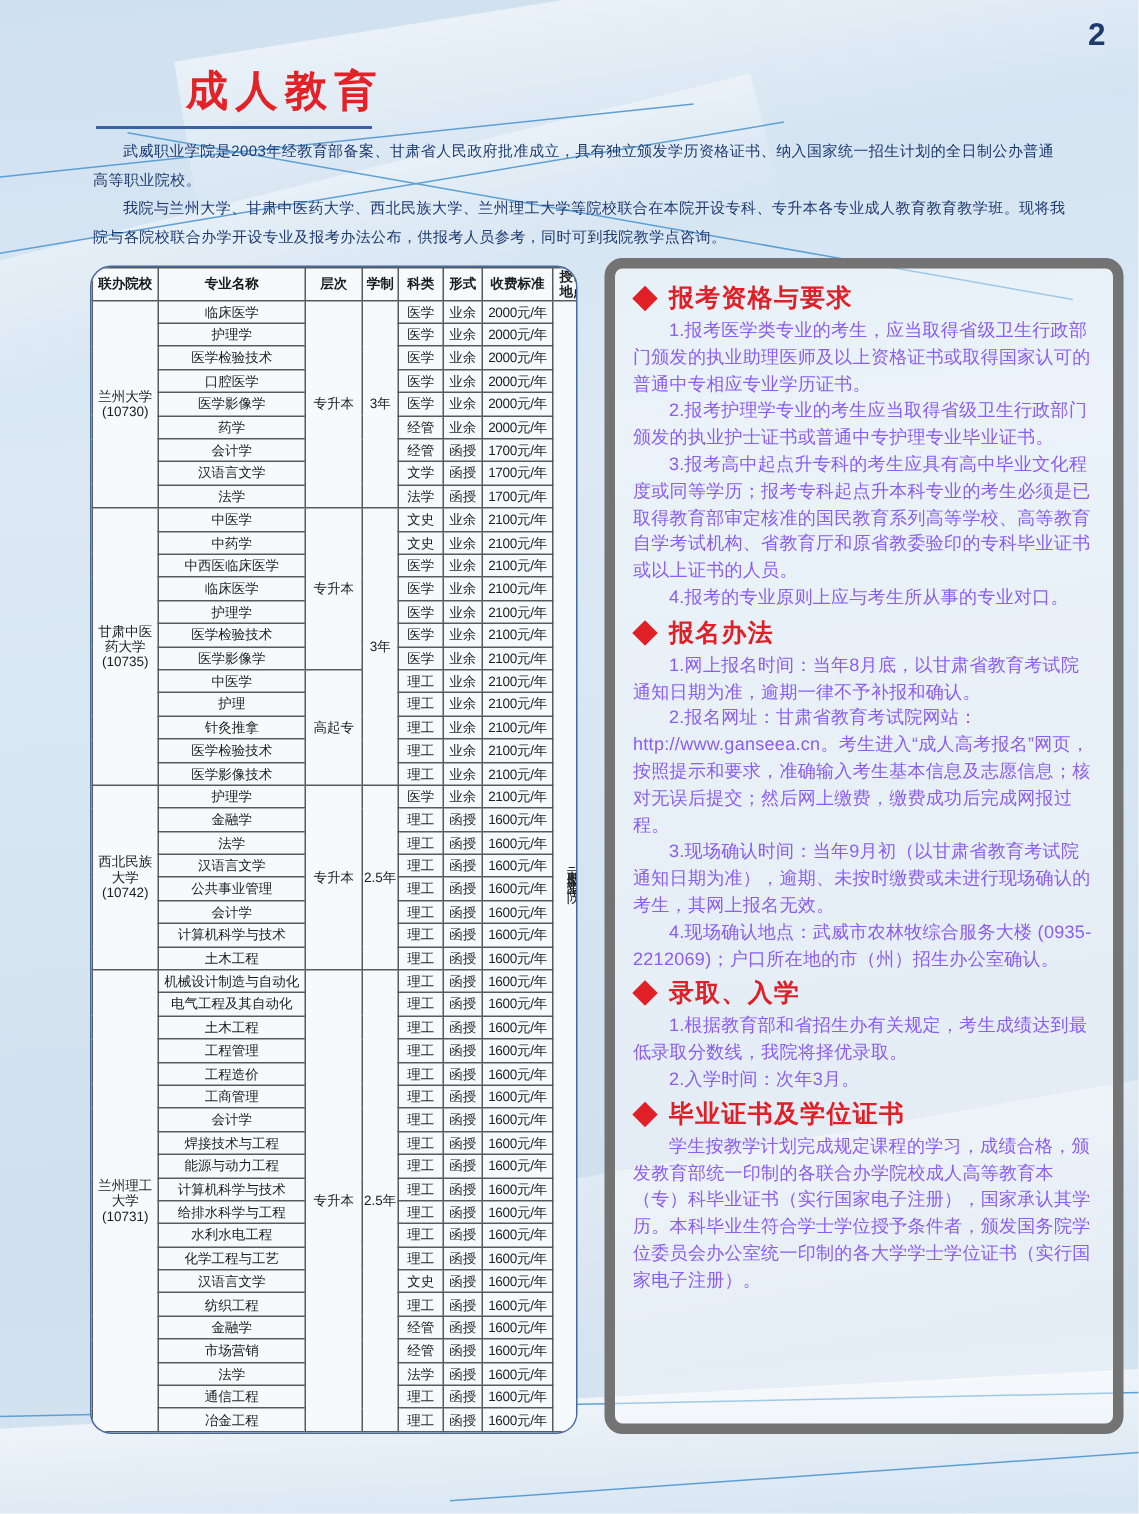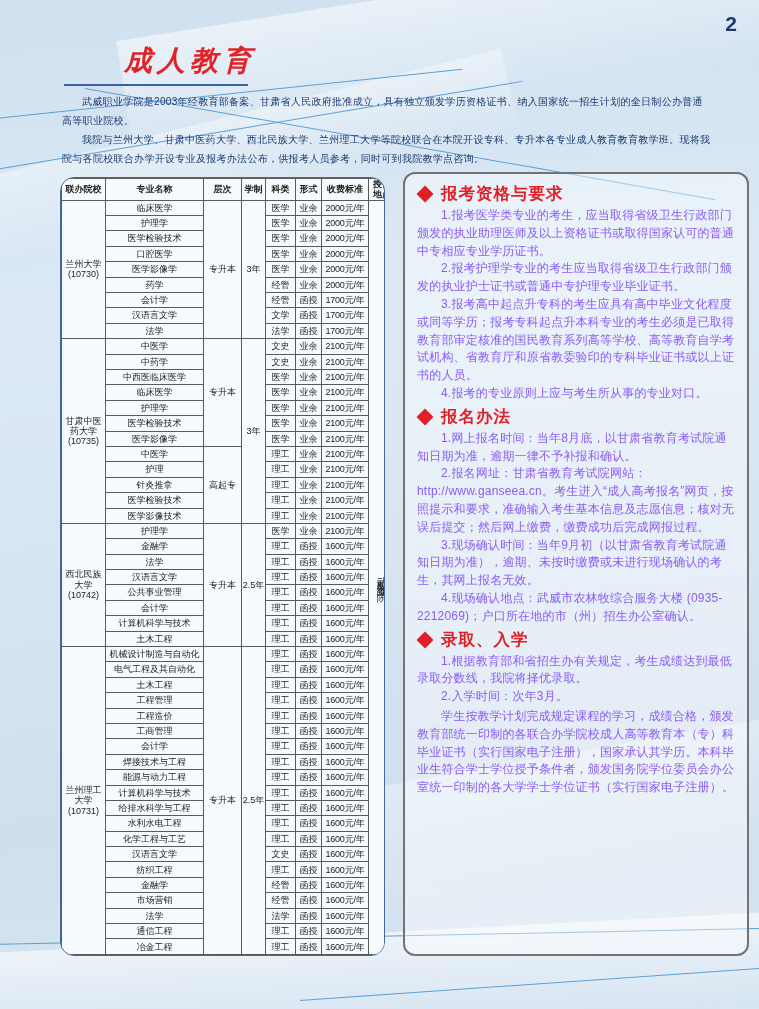--- a/index.html
+++ b/index.html
@@ -17,21 +17,21 @@
   .line{position:absolute;height:0;border-top:1.5px solid #5ba0d5;pointer-events:none;}
   .l1{left:-10px;top:170px;width:540px;transform:rotate(-9.5deg);transform-origin:left center;}
   .l2{left:85px;top:88px;width:640px;transform:rotate(10deg);transform-origin:left center;}
   .l3{left:-5px;top:118px;width:470px;transform:rotate(-6deg);transform-origin:left center;}
   .l4{left:-10px;top:944px;width:790px;transform:rotate(-1.2deg);transform-origin:left center;}
   .l5{left:300px;top:1000px;width:520px;transform:rotate(-4deg);transform-origin:left center;}
 
   .page-number{position:absolute;top:12px;right:22px;font-size:21px;font-weight:bold;color:#1d3a6e;}
 
   .title-wrap{position:absolute;left:64px;top:42px;width:260px;}
-  .title{color:#e32228;font-size:28px;font-weight:bold;letter-spacing:5px;padding-left:60px;font-style:italic;}
+  .title{color:#e32228;font-size:28px;font-weight:bold;letter-spacing:5px;padding-left:60px;}
   .title-underline{margin-top:4px;width:184px;height:0;border-top:2px solid #3a62a8;}
 
   .intro{position:absolute;left:62px;top:92px;width:650px;color:#1d3a70;font-size:10px;line-height:19px;}
   .intro p{margin:0;text-indent:2em;letter-spacing:.3px;}
 
   
   .table-panel{
     position:absolute;left:60px;top:177px;width:325px;height:779px;
     border:1.5px solid #44699f;border-radius:14px;overflow:hidden;
     background:#f7fafd;box-sizing:border-box;
@@ -45,21 +45,21 @@
   td.uni{white-space:pre-line;font-size:9.5px;}
   td.major{font-size:9px;}
   td.lvl{font-size:9.5px;}
   td.fee{font-size:8.5px;letter-spacing:-.2px;}
   td.loc{border-left:1px solid #5a5a5a;background:#f7fafd;}
   .vtext{writing-mode:vertical-rl;letter-spacing:3px;font-size:11px;color:#222;}
 
   
   .right-panel{
     position:absolute;left:403px;top:172px;width:346px;height:784px;
-    border:2px solid #737373;border-radius:12px;
+    border:7px solid #737373;border-radius:12px;
     background:rgba(255,255,255,.42);box-sizing:border-box;
     padding:6px 12px 0 12px;
   }
   .section{margin:0 0 2px 0;}
   .sec-head{display:flex;align-items:center;margin:3px 0 2px 0;}
   .diamond{width:12px;height:12px;background:#e01f26;transform:rotate(45deg);margin:0 10px 0 2px;flex:none;}
   .sec-title{color:#e01f26;font-size:16.5px;font-weight:bold;letter-spacing:1px;}
   .para{margin:0;color:#8b5cf6;font-size:12px;line-height:17.8px;text-indent:2em;letter-spacing:.2px;}
 </style>
 </head>
@@ -454,15 +454,19 @@
   </div>
   <div class="section">
     <div class="sec-head">
       <span class="diamond"></span>
       <span class="sec-title">录取、入学</span>
     </div>
     <p class="para">1.根据教育部和省招生办有关规定，考生成绩达到最低录取分数线，我院将择优录取。</p>
     <p class="para">2.入学时间：次年3月。</p>
   </div>
   <div class="section">
+    <div class="sec-head">
+      <span class="diamond"></span>
+      <span class="sec-title">毕业证书及学位证书</span>
+    </div>
     <p class="para">学生按教学计划完成规定课程的学习，成绩合格，颁发教育部统一印制的各联合办学院校成人高等教育本（专）科毕业证书（实行国家电子注册），国家承认其学历。本科毕业生符合学士学位授予条件者，颁发国务院学位委员会办公室统一印制的各大学学士学位证书（实行国家电子注册）。</p>
   </div>
 </div>
 
 </body></html>

